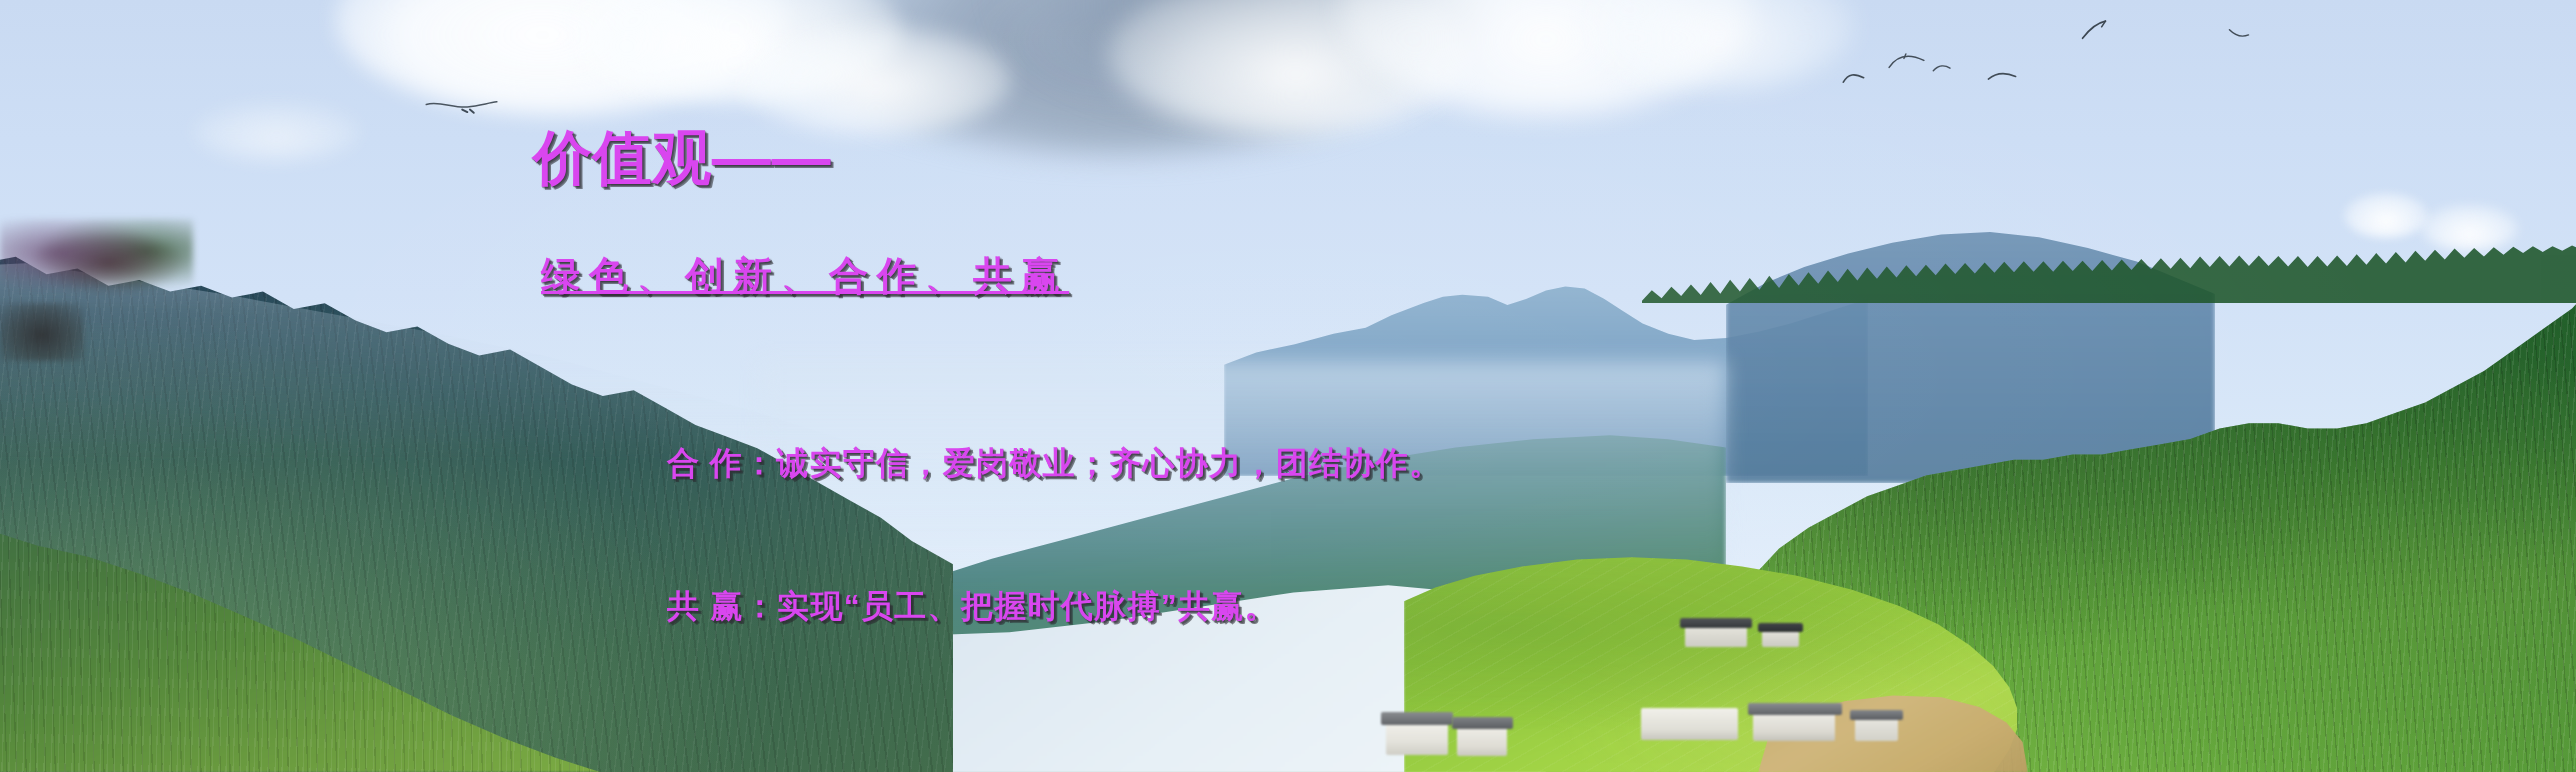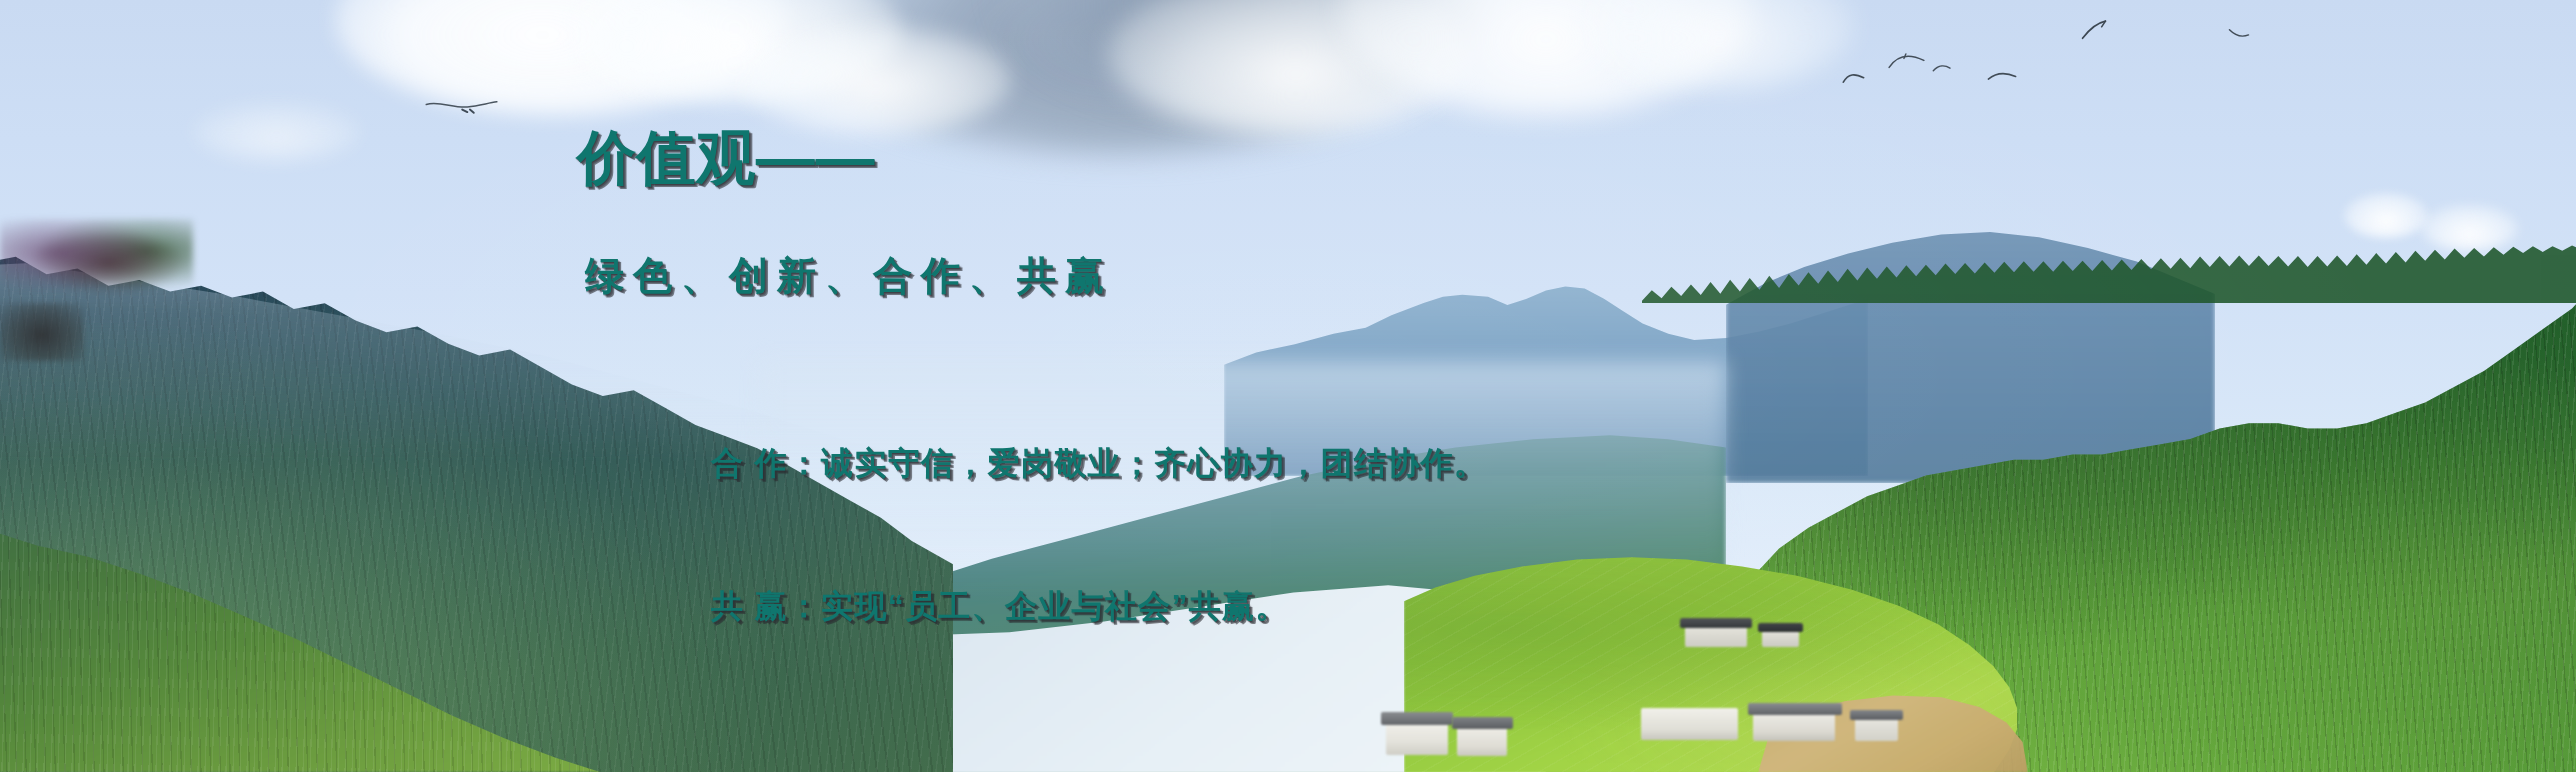--- a/index.html
+++ b/index.html
@@ -431,46 +431,46 @@
       rgba(46,46,48,.88) 0%, rgba(52,54,54,.55) 48%, rgba(60,62,60,0) 100%);
     filter:blur(2.6px);
   }
   
   .bldg{position:absolute;filter:blur(0.9px);}
   .roof{position:absolute;filter:blur(1px);}
 
   
   .txt{
     position:absolute;
-    color:#0f766e;
+    color:#d946ef;
     white-space:pre;
     font-weight:700;
     line-height:1;
     text-shadow:
        3.2px 3.2px 0 rgba(40,40,45,.55),
        1.9px 1.9px 1.3px rgba(50,50,55,.55),
        0.6px 0.6px 0 rgba(70,70,75,.50);
-    margin-left: 44px;
   }
   #title{
     left:533px;top:129px;
     font-size:59px;
     letter-spacing:0.6px;
   }
   #subtitle{
     left:541px;top:256px;
     font-size:39px;
     letter-spacing:9px;
+    text-decoration:underline;
   }
   .body-line{
     font-size:32px;
     letter-spacing:1.3px;
   }
   #line0{left:667px;top:375px;}
-  #line1{left:667px;top:447px;}
+  #line1{left:667px;top:447px;font-family:Liberation Serif, serif;}
   #line2{left:667px;top:520px;}
   #line3{left:667px;top:590px;}
 
   
   .vignette{
     position:absolute;inset:0;
     pointer-events:none;
     background:
       radial-gradient(ellipse at 50% 46%,
         rgba(255,255,255,.07) 0%,
@@ -632,16 +632,16 @@
   <div class="vignette"></div>
 
   <div class="txt" id="title">价值观——</div>
 
   <div class="txt" id="subtitle">绿色、创新、合作、共赢</div>
 
 
   <div class="txt body-line" id="line1">合 作：诚实守信，爱岗敬业；齐心协力，团结协作。</div>
 
 
-  <div class="txt body-line" id="line3">共 赢：实现“员工、企业与社会”共赢。</div>
+  <div class="txt body-line" id="line3">共 赢：实现“员工、把握时代脉搏”共赢。</div>
 
 </div>
 
 
 </body></html>

